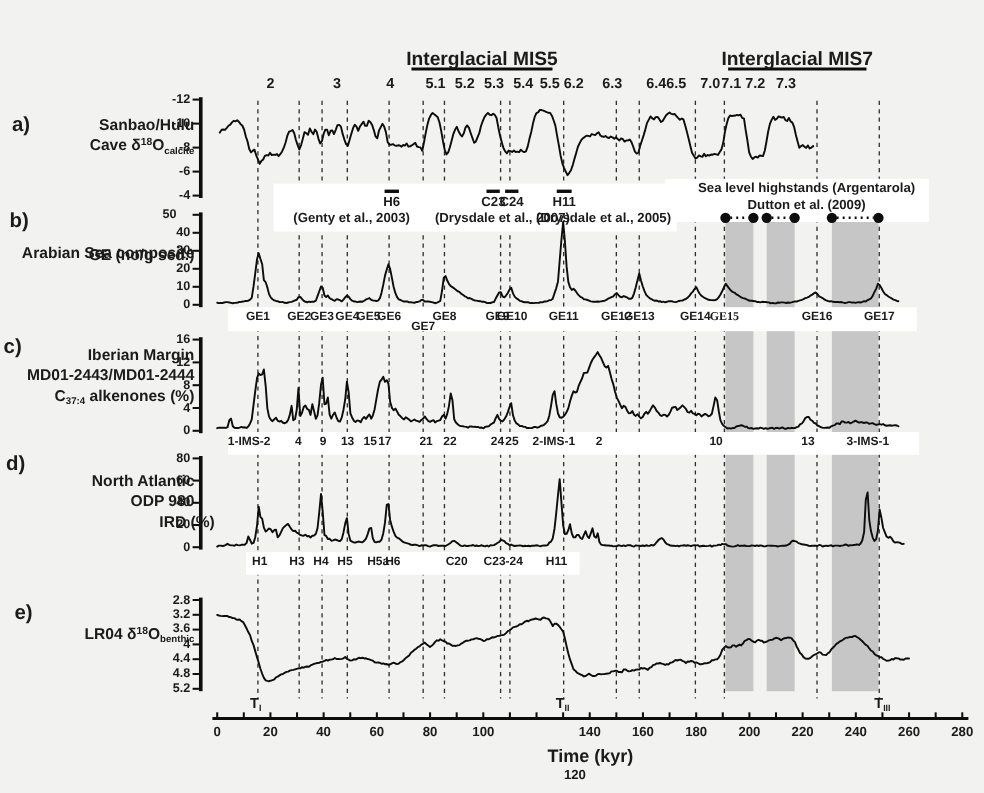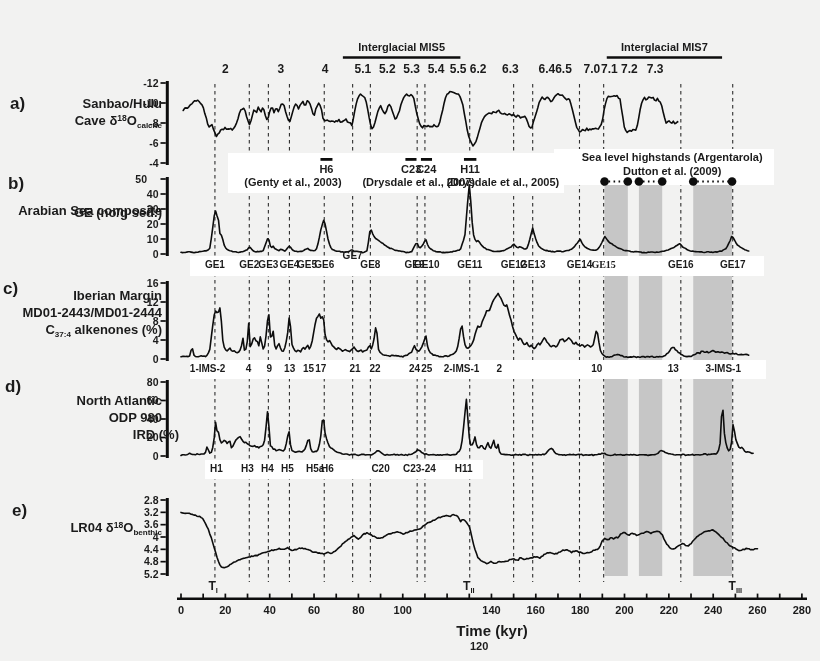--- a/index.html
+++ b/index.html
@@ -9,21 +9,21 @@
   .lb{position:absolute;font-weight:700;white-space:nowrap;line-height:1.15;}
   .ctr{transform:translateX(-50%);}
   .rgt{transform:translateX(-100%);}
   .sp{font-size:0.66em;vertical-align:0.5em;}
   .sb{font-size:0.62em;vertical-align:-0.35em;}
   .panel-letter{font-size:17px;}
   .side{font-size:13px;text-align:right;}
   .ytick{font-size:10.5px;}
   .xtick{font-size:11px;}
   .stage{font-size:12px;}
-  .mis{font-size:11px;}
+  .mis{font-size:16px;}
   .row-lb{font-size:10px;}
   .ann{font-size:11px;}
   .term{font-size:12px;}
   .timelb{font-size:15px;}
 </style>
 </head>
 <body>
 
 <div class="fig" id="fig">
   <svg id="plot" width="820" height="661" viewBox="0 0 820 661">
@@ -213,21 +213,21 @@
       <div class="lb side" style="left: 0px; top: 411px; width: 162px;"><span class="">ODP 980</span></div>
       <div class="lb side" style="left: 17px; top: 428px; width: 162px;"><span class="">IRD (%)</span></div>
       <div class="lb panel-letter" style="left: 12px; top: 501px;">e)</div>
       <div class="lb side" style="left: 0px; top: 521px; width: 162px;"><span class="">LR04  δ</span><span class="sp">18</span><span class="">O</span><span class="sb">benthic</span></div>
       <div class="lb row-lb ctr" style="left: 214.928px; top: 259px;">GE1</div>
       <div class="lb row-lb ctr" style="left: 249.299px; top: 259px;">GE2</div>
       <div class="lb row-lb ctr" style="left: 268.37px; top: 259px;">GE3</div>
       <div class="lb row-lb ctr" style="left: 289.436px; top: 259px;">GE4</div>
       <div class="lb row-lb ctr" style="left: 306.954px; top: 259px;">GE5</div>
       <div class="lb row-lb ctr" style="left: 324.25px; top: 259px;">GE6</div>
-      <div class="lb row-lb ctr" style="left: 352.635px; top: 250px;">GE7</div>
+      <div class="lb row-lb ctr" style="left: 352.635px; top: 267px;">GE7</div>
       <div class="lb row-lb ctr" style="left: 370.375px; top: 259px;">GE8</div>
       <div class="lb row-lb ctr" style="left: 414.503px; top: 259px; text-align: right;">GE9</div>
       <div class="lb row-lb ctr" style="left: 426.699px; top: 259px;">GE10</div>
       <div class="lb row-lb ctr" style="left: 469.718px; top: 259px;">GE11</div>
       <div class="lb row-lb ctr" style="left: 513.625px; top: 259px;">GE12</div>
       <div class="lb row-lb ctr" style="left: 532.696px; top: 259px;">GE13</div>
       <div class="lb row-lb ctr" style="left: 579.485px; top: 259px;">GE14</div>
       <div class="lb row-lb ctr" style="left: 603.655px; top: 259px; font-family: Liberation Serif, serif;">GE15</div>
       <div class="lb row-lb ctr" style="left: 680.824px; top: 259px;">GE16</div>
       <div class="lb row-lb ctr" style="left: 732.714px; top: 259px;">GE17</div>

